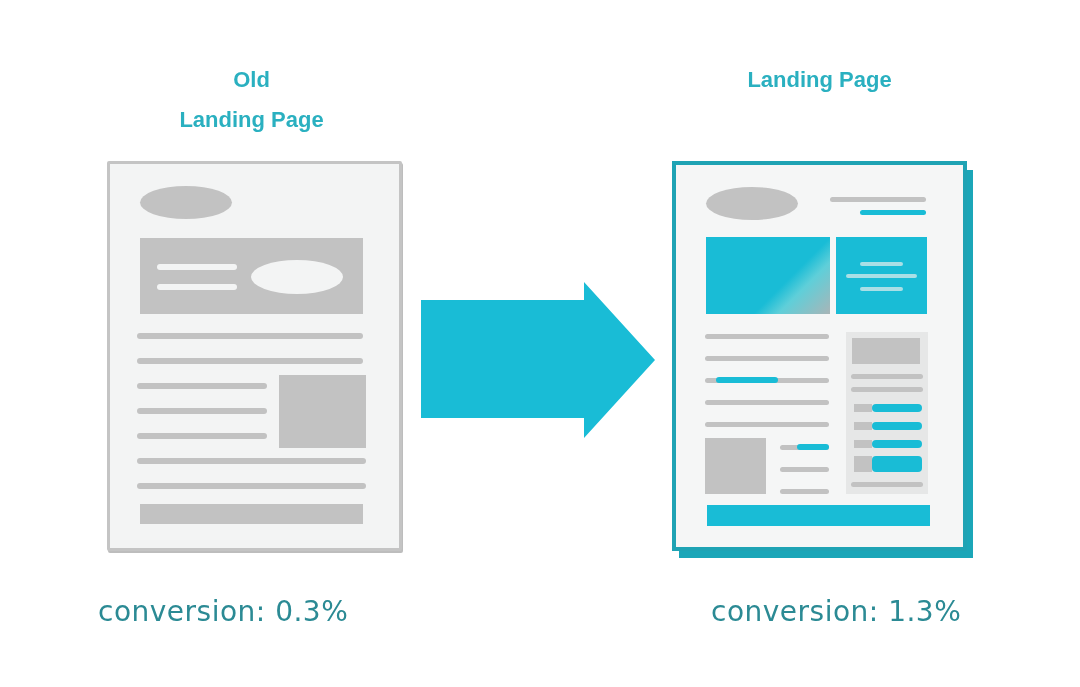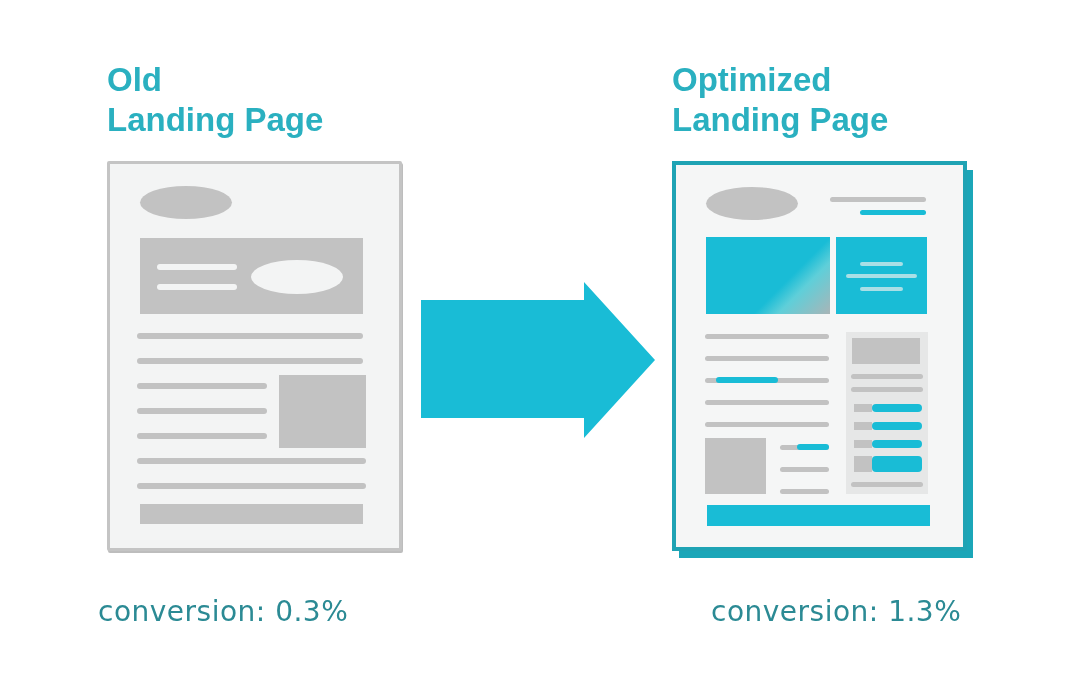--- a/index.html
+++ b/index.html
@@ -3,22 +3,22 @@
 <meta charset="utf-8">
 <style>
   html, body { margin: 0; padding: 0; }
   body {
     width: 1080px; height: 687px; position: relative; overflow: hidden;
     background: #ffffff;
     font-family: "Liberation Sans", "DejaVu Sans", sans-serif;
   }
   .abs { position: absolute; }
   .title {
-    position: absolute; text-align: left; font-weight: bold;
-    font-size: 33px; line-height: 40px; color: #2ab0c0;
+    position: absolute; text-align: center; font-weight: bold;
+    font-size: 22px; line-height: 40px; color: #2ab0c0;
   }
   .conv {
     position: absolute; font-size: 28px; color: #2b8a94;
     font-family: "DejaVu Sans", sans-serif; letter-spacing: 0.5px;
   }
   .bar { position: absolute; background: #c2c2c2; border-radius: 4px; height: 6px; }
   .bar.t { background: #19bcd6; }
   .blk { position: absolute; background: #c2c2c2; }
   .blk.t { background: #19bcd6; }
   .page-old {
@@ -41,21 +41,20 @@
   }
 </style>
 </head>
 <body>
 
 <div class="title" style="left:107px; top:60px; width:289px;">
   <div>Old</div>
   <div>Landing Page</div>
 </div>
 <div class="title" style="left:672px; top:60px; width:295px;">
-  <div>Optimized</div>
   <div>Landing Page</div>
 </div>
 
 <div class="page-old">
   <div class="blk" style="left:30px; top:22px; width:92px; height:33px; border-radius:50%;"></div>
   <div class="blk" style="left:30px; top:74px; width:223px; height:76px;">
     <div class="bar" style="left:17px; top:26px; width:80px; background:#f3f4f4;"></div>
     <div class="bar" style="left:17px; top:46px; width:80px; background:#f3f4f4;"></div>
     <div class="abs" style="left:111px; top:22px; width:92px; height:34px; border-radius:50%; background:#f3f4f4;"></div>
   </div>

